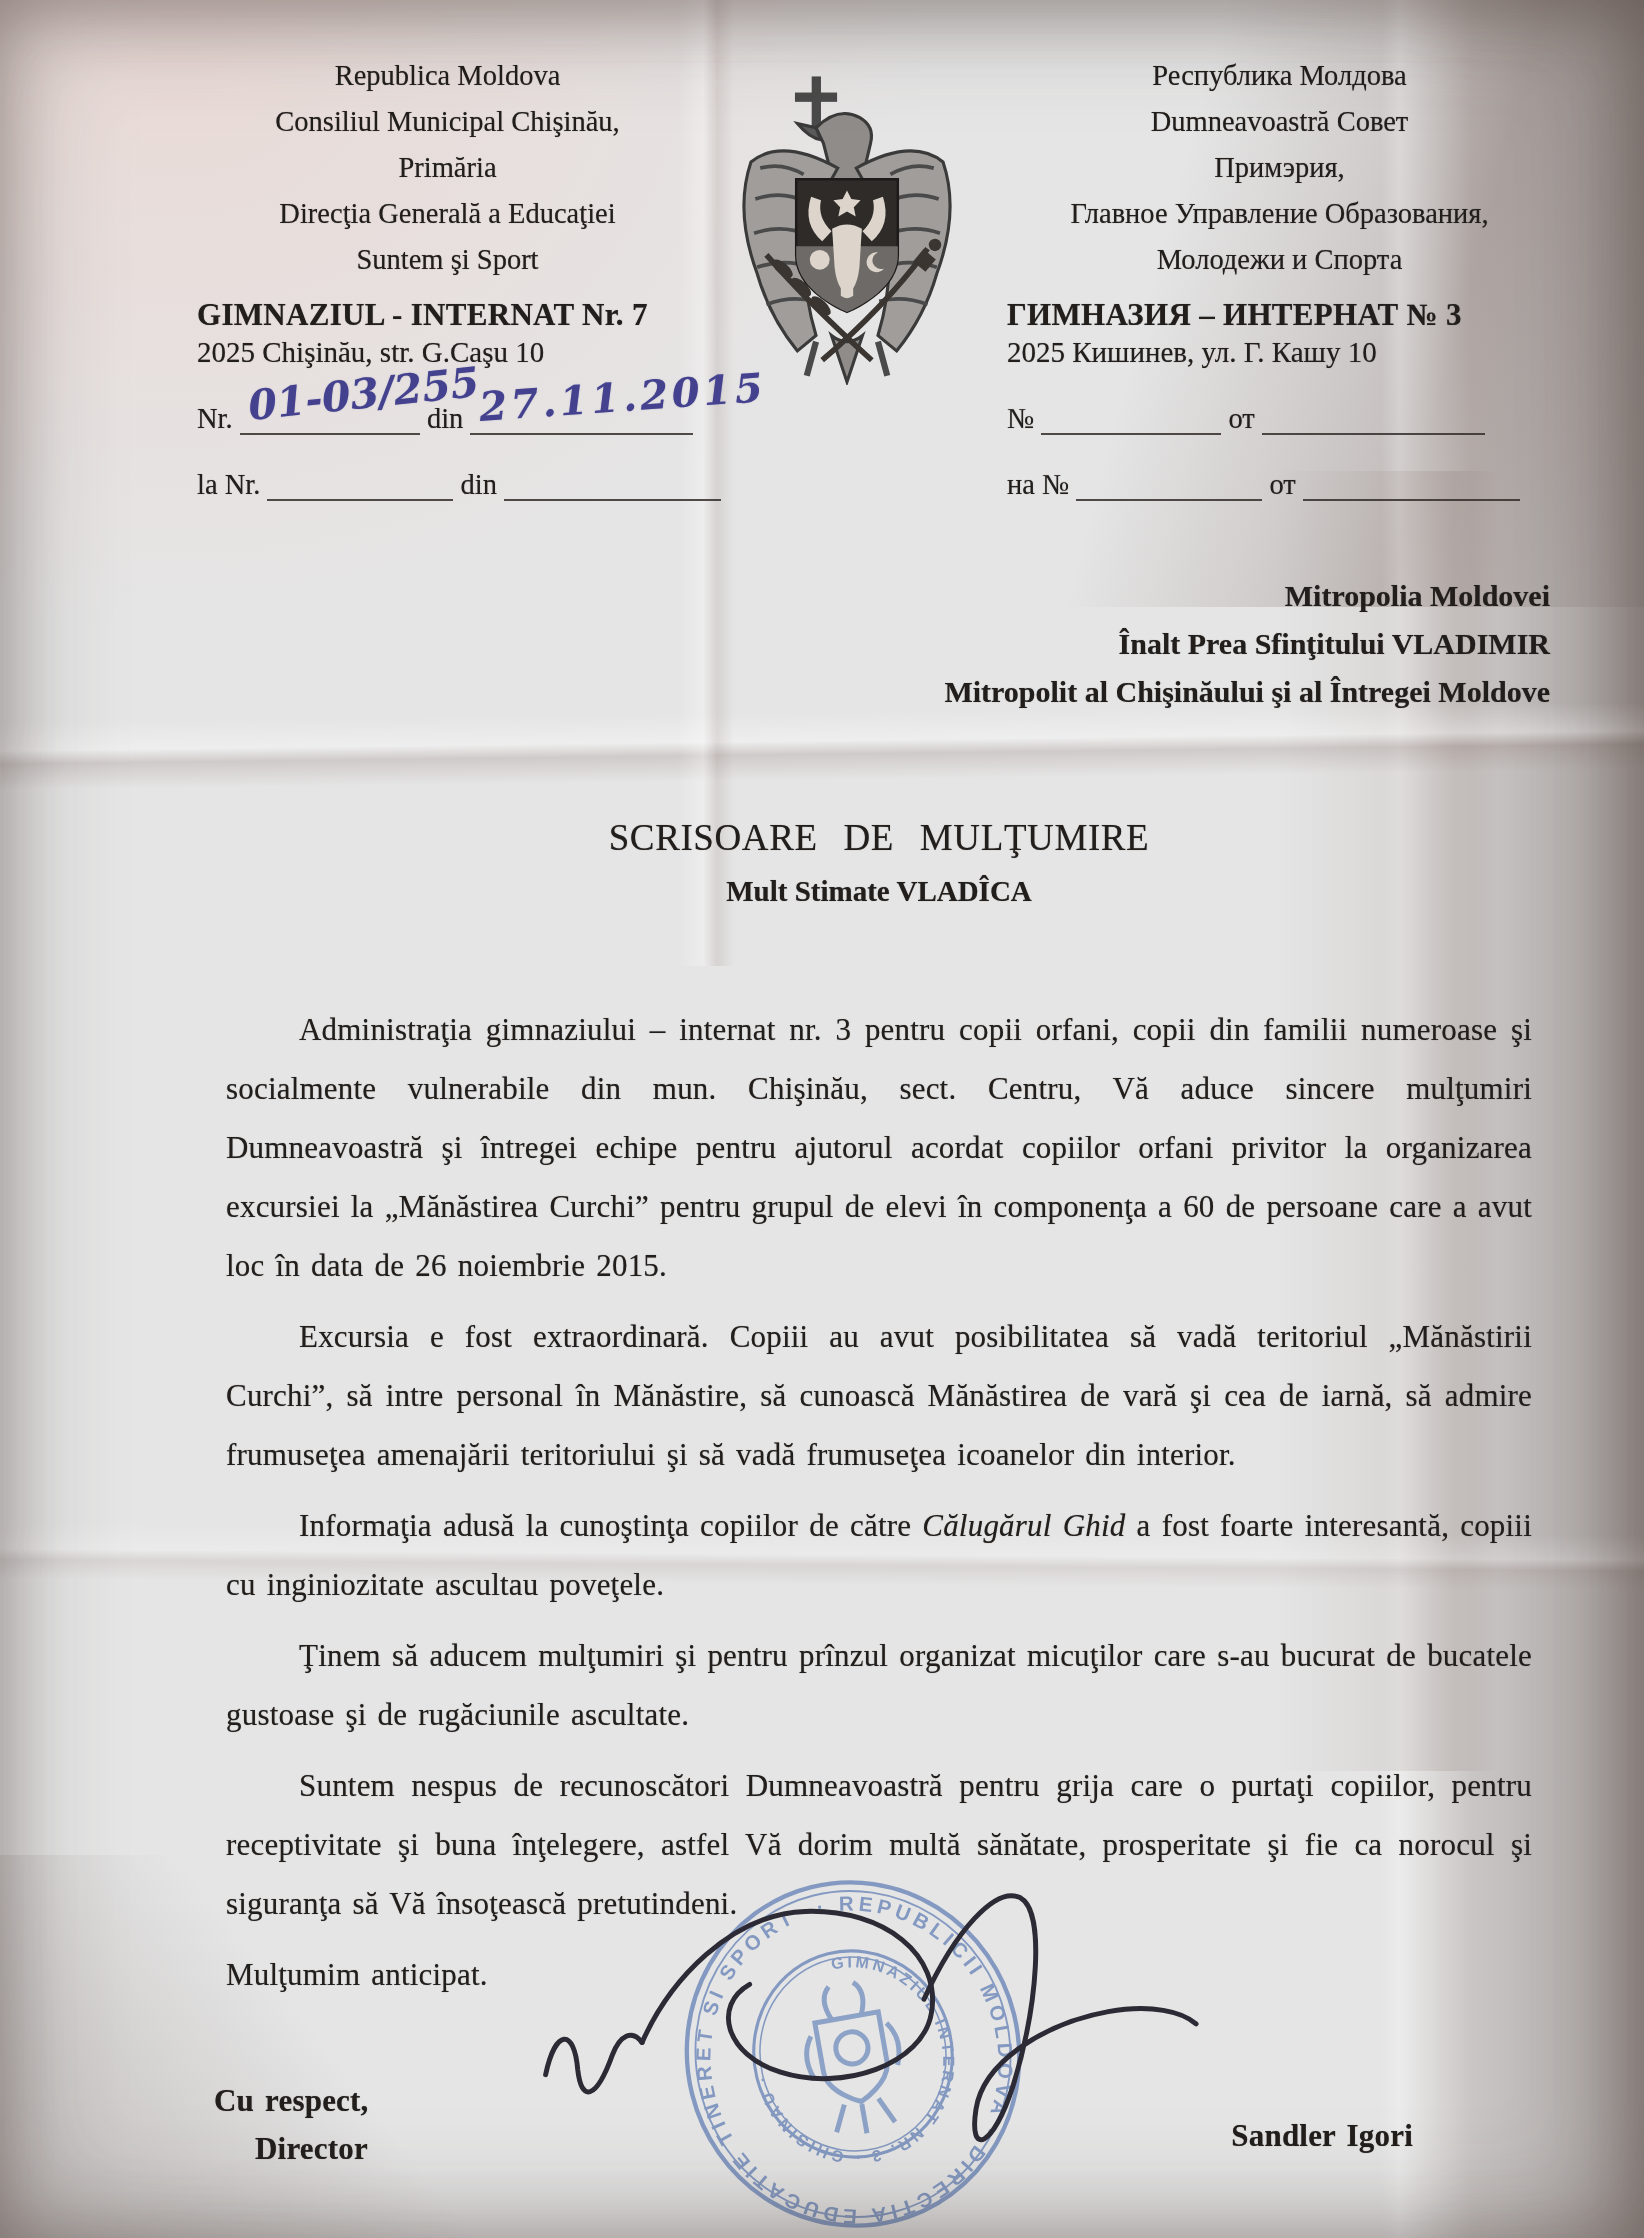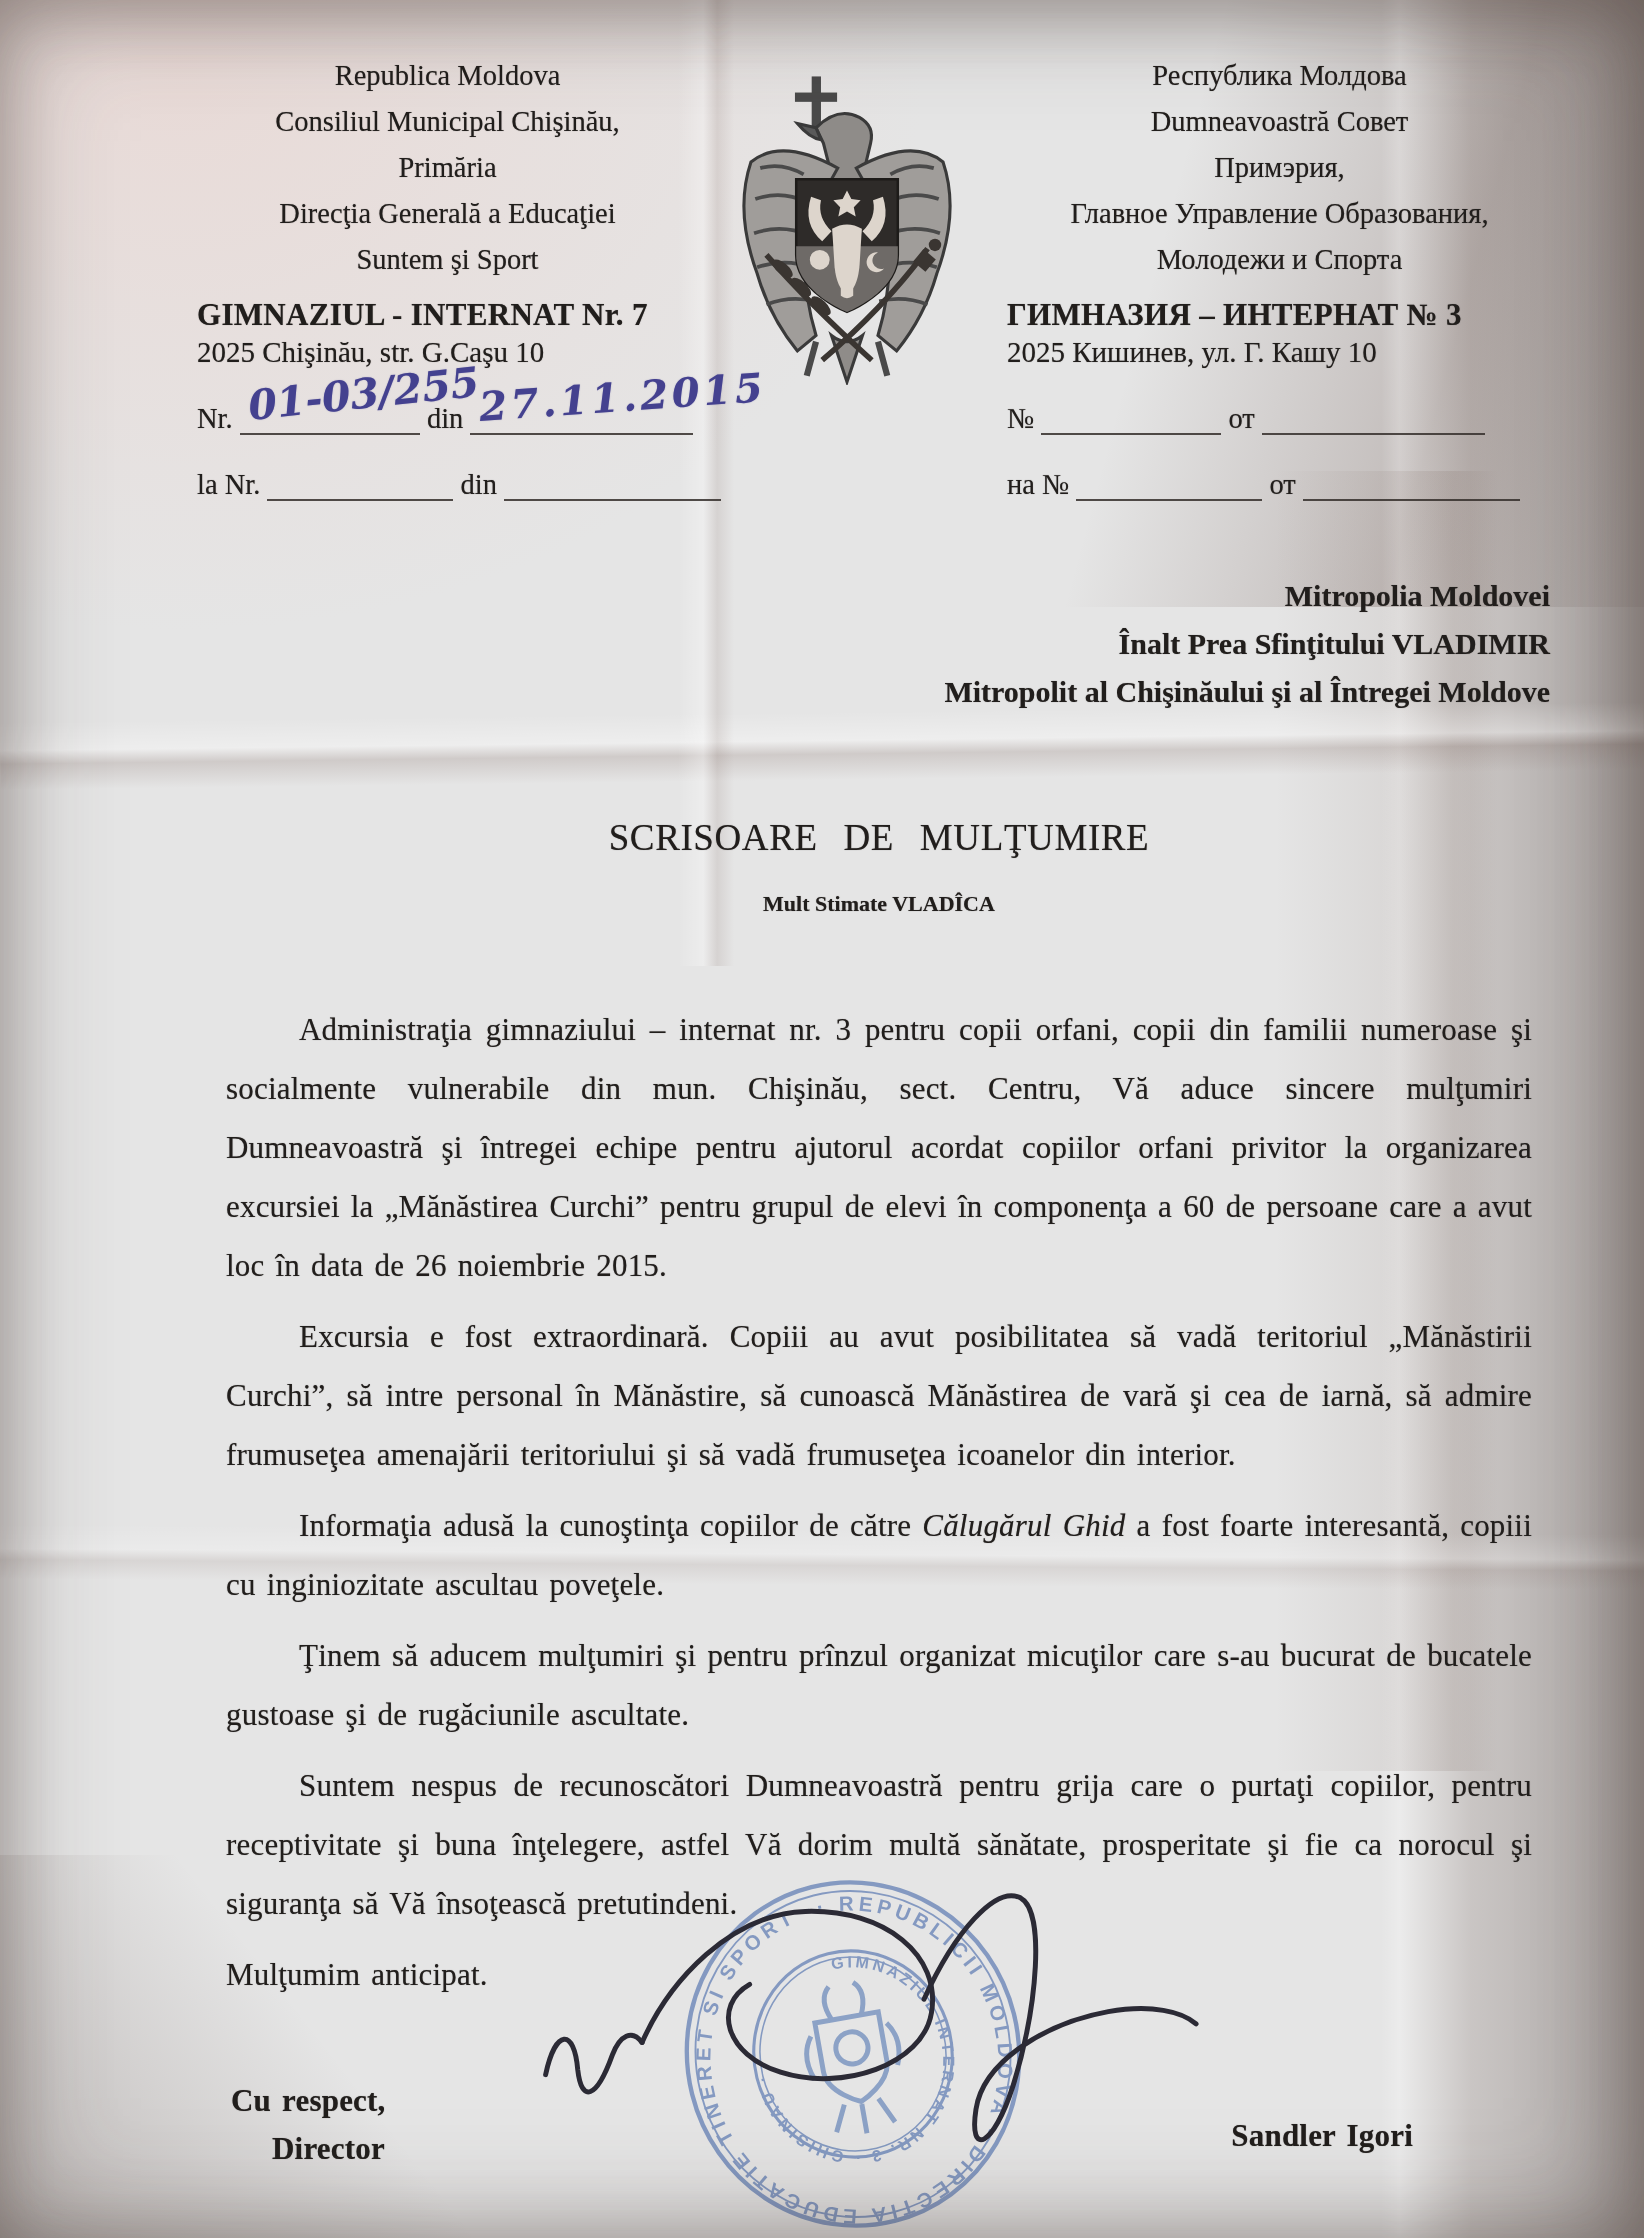--- a/index.html
+++ b/index.html
@@ -47,27 +47,27 @@
     color:#44418f;white-space:nowrap;text-shadow:0 0 1.2px rgba(68,65,143,.45);}
   .hand-nr{font-size:41px;transform:rotate(-6deg);transform-origin:left bottom;}
   .hand-date{font-size:40px;transform:rotate(-4deg);transform-origin:left bottom;letter-spacing:3.7px;}
   .coat{position:absolute;left:723px;top:69px;}
   
   .addressee{position:absolute;right:94px;top:572px;width:867px;
     text-align:right;font-weight:bold;font-size:30px;line-height:48px;}
   
   .title-block{position:absolute;left:214px;top:816px;width:1330px;text-align:center;}
   .title{margin:0;font-size:37px;font-weight:normal;letter-spacing:0.6px;word-spacing:16px;}
-  .subtitle{margin:32px 0 0 0;font-size:22px;font-weight:bold;}
+  .subtitle{margin:16px 0 0 0;font-size:29px;font-weight:bold;}
   
   .body-text{position:absolute;left:214px;top:988px;width:1330px;
     font-size:31px;line-height:59px;text-align:justify;letter-spacing:0.2px;word-spacing:3.1px;}
   .body-text p{margin:12px;text-indent:73px;}
   .closing{margin-top:36px;font-weight:normal;text-indent:0 !important;}
-  .sig-row{margin-top:73px;display:flex;justify-content:space-between;font-weight:bold;margin-left:17px;}
+  .sig-row{margin-top:73px;display:flex;justify-content:space-between;font-weight:bold;}
   .sig-left{line-height:48px;}
   .sig-left .indent{padding-left:41px;}
   .sig-name{margin-top:28.5px;padding-right:131px;}
   
   .ink{text-shadow:0 0 0.9px rgba(38,33,30,.55);}
   .stamp-svg{position:absolute;left:655px;top:1862px;opacity:.82;mix-blend-mode:multiply;}
   .sign-svg{position:absolute;left:508px;top:1857px;}
 </style>
 </head>
 <body>

